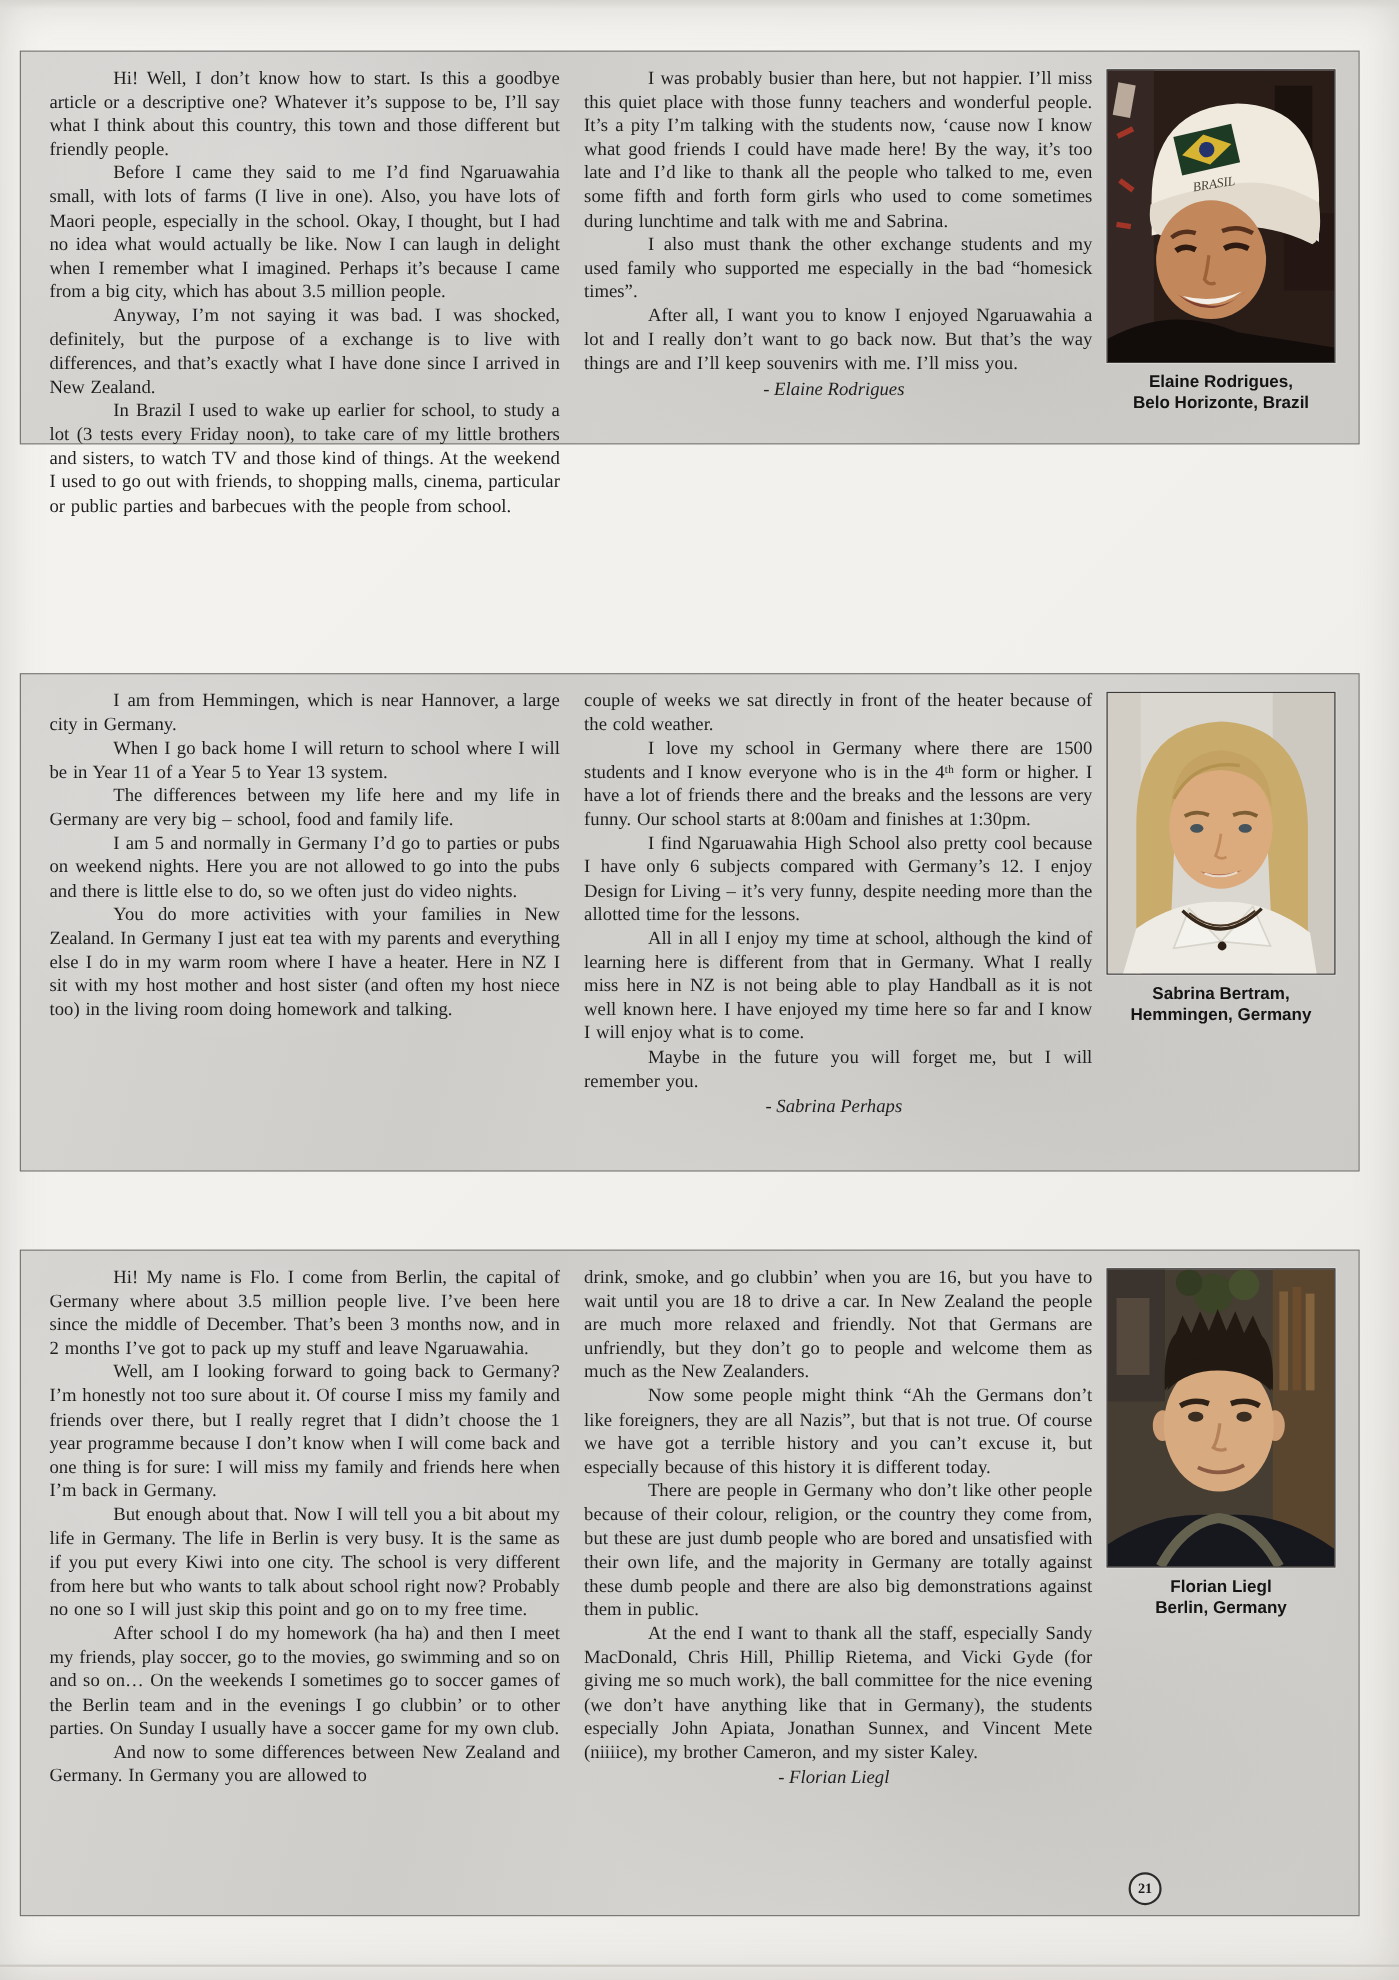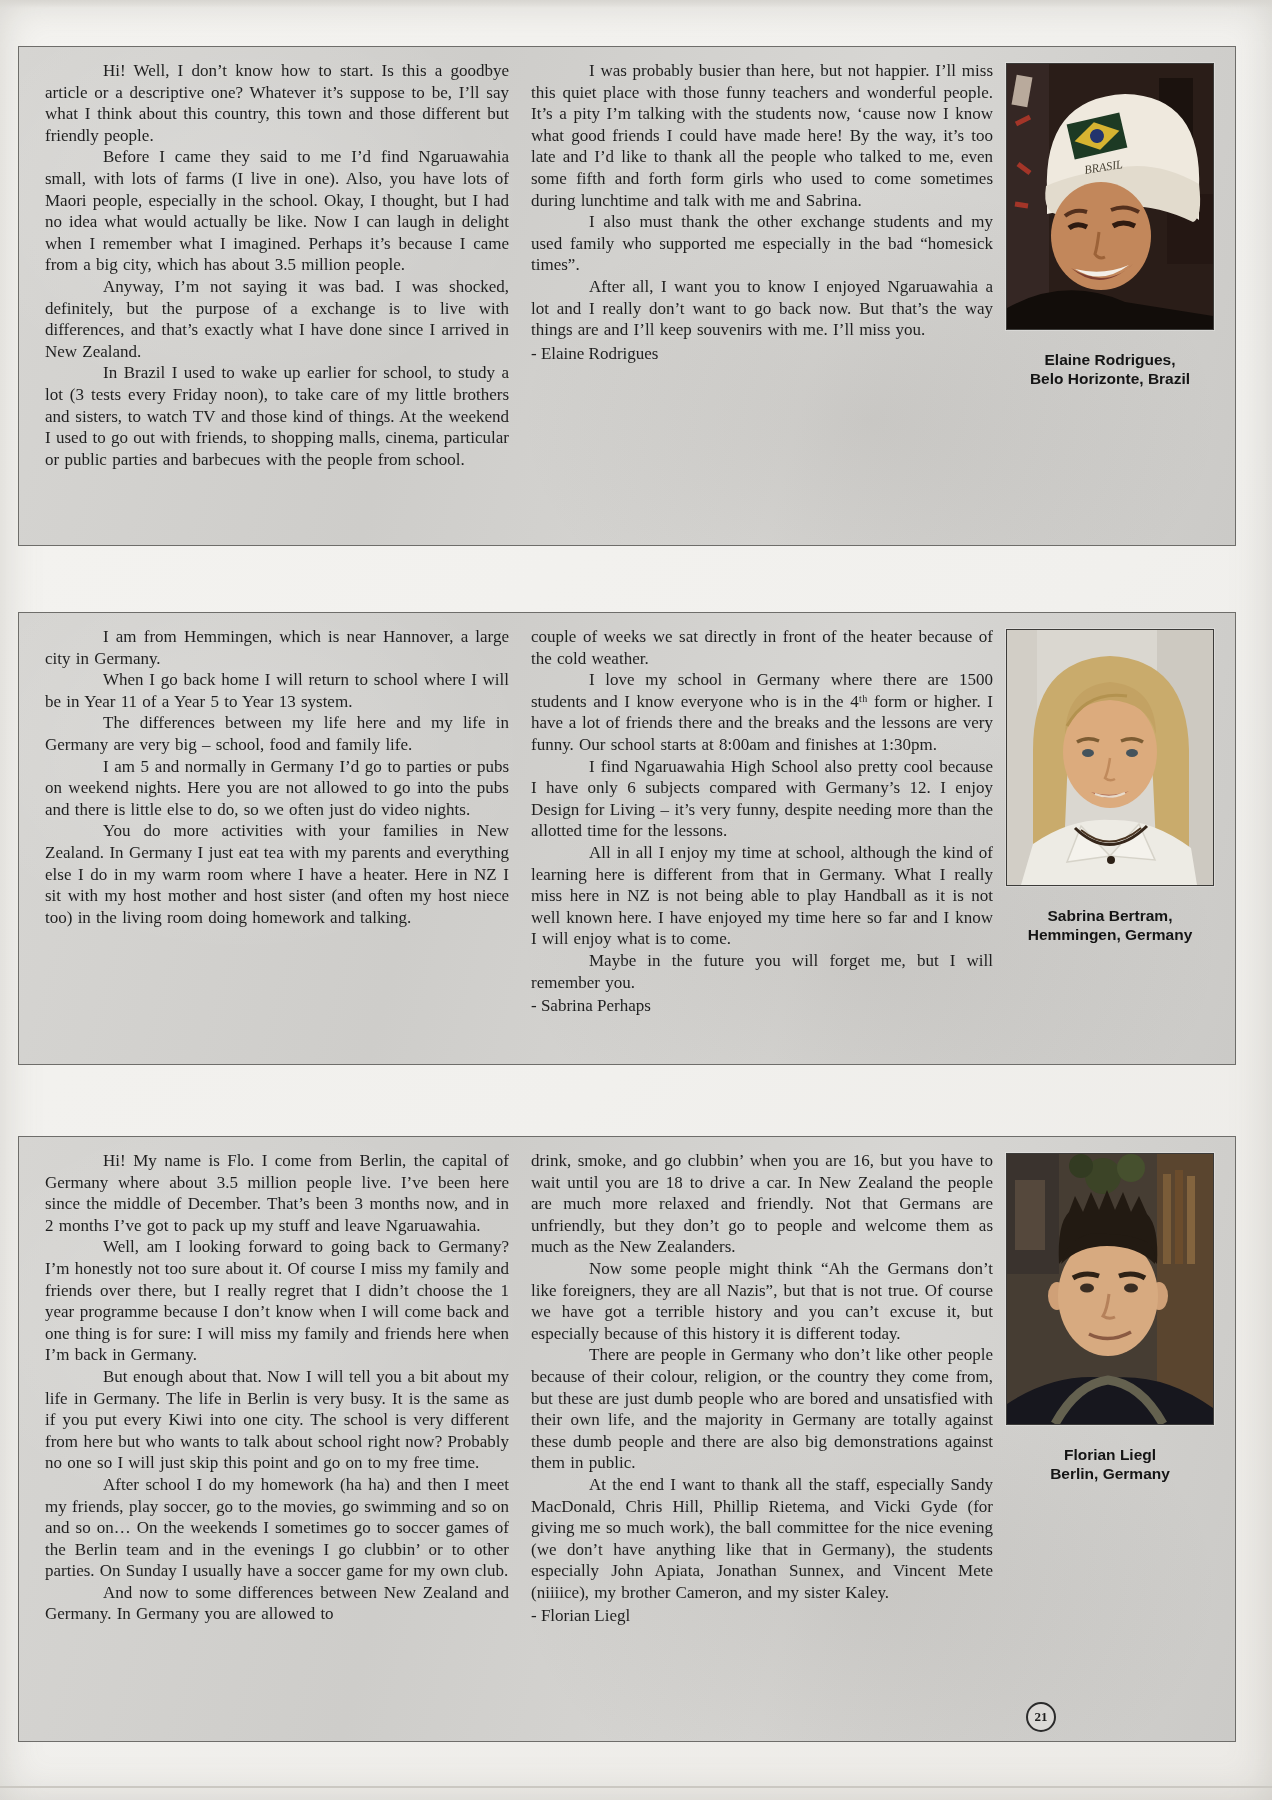--- a/index.html
+++ b/index.html
@@ -18,43 +18,43 @@
   .page-edge-bottom{position:absolute;left:0;top:1786px;width:100%;height:2px;background:#cbc8c2;}
   .section{
     position:absolute;left:18px;width:1218px;
     background:
       radial-gradient(420px 300px at 18% 30%,rgba(255,255,255,.16),rgba(0,0,0,0) 70%),
       radial-gradient(500px 340px at 70% 75%,rgba(90,85,80,.10),rgba(0,0,0,0) 70%),
       linear-gradient(105deg,#d6d5d2 0%,#cecdca 35%,#d7d6d3 65%,#cbcac7 100%);
     border:1px solid #6e6d6a;
     box-sizing:border-box;
   }
-  .sec-1{top:46px;height:500px;}
+  .sec-1{top:46px;height:358px;}
   .sec-2{top:612px;height:453px;}
   .sec-3{top:1136px;height:606px;}
   .col{position:absolute;top:13px;}
   .col-left{left:26px;width:464px;}
   .col-right{left:512px;width:462px;}
   .col p.para{
     margin:0;text-align:justify;
     font-size:17px;line-height:21.6px;color:#1f1f1f;
     word-spacing:1px;
   }
   .col p.para.indent{text-indent:58px;}
   .sig{
-    margin:2px 8px 0 0;text-align:left;
+    margin:2px 8px 0 0;text-align:center;font-style:italic;
     font-size:17px;line-height:22px;color:#1f1f1f;
   }
   .photo-block{position:absolute;left:986px;top:16px;width:210px;text-align:center;}
   .photo-frame{
     display:block;margin:0 auto;border:1px solid #3c3b39;background:#888;
     box-shadow:0 0 0 1px rgba(255,255,255,.25);
   }
   .caption{
-    margin-top:20px;
+    margin-top:8px;
     font-family:"Liberation Sans","DejaVu Sans",sans-serif;
     font-weight:bold;font-size:15.5px;line-height:19px;color:#141414;
   }
   .page-number{
     position:absolute;left:1026px;top:1702px;
     width:26px;height:26px;border:2px solid #2b2b2b;border-radius:50%;
     font-family:Liberation Serif, serif;
     font-weight:bold;font-size:13px;line-height:26px;text-align:center;color:#1d1d1d;
     background:rgba(245,244,240,.35);
   }

